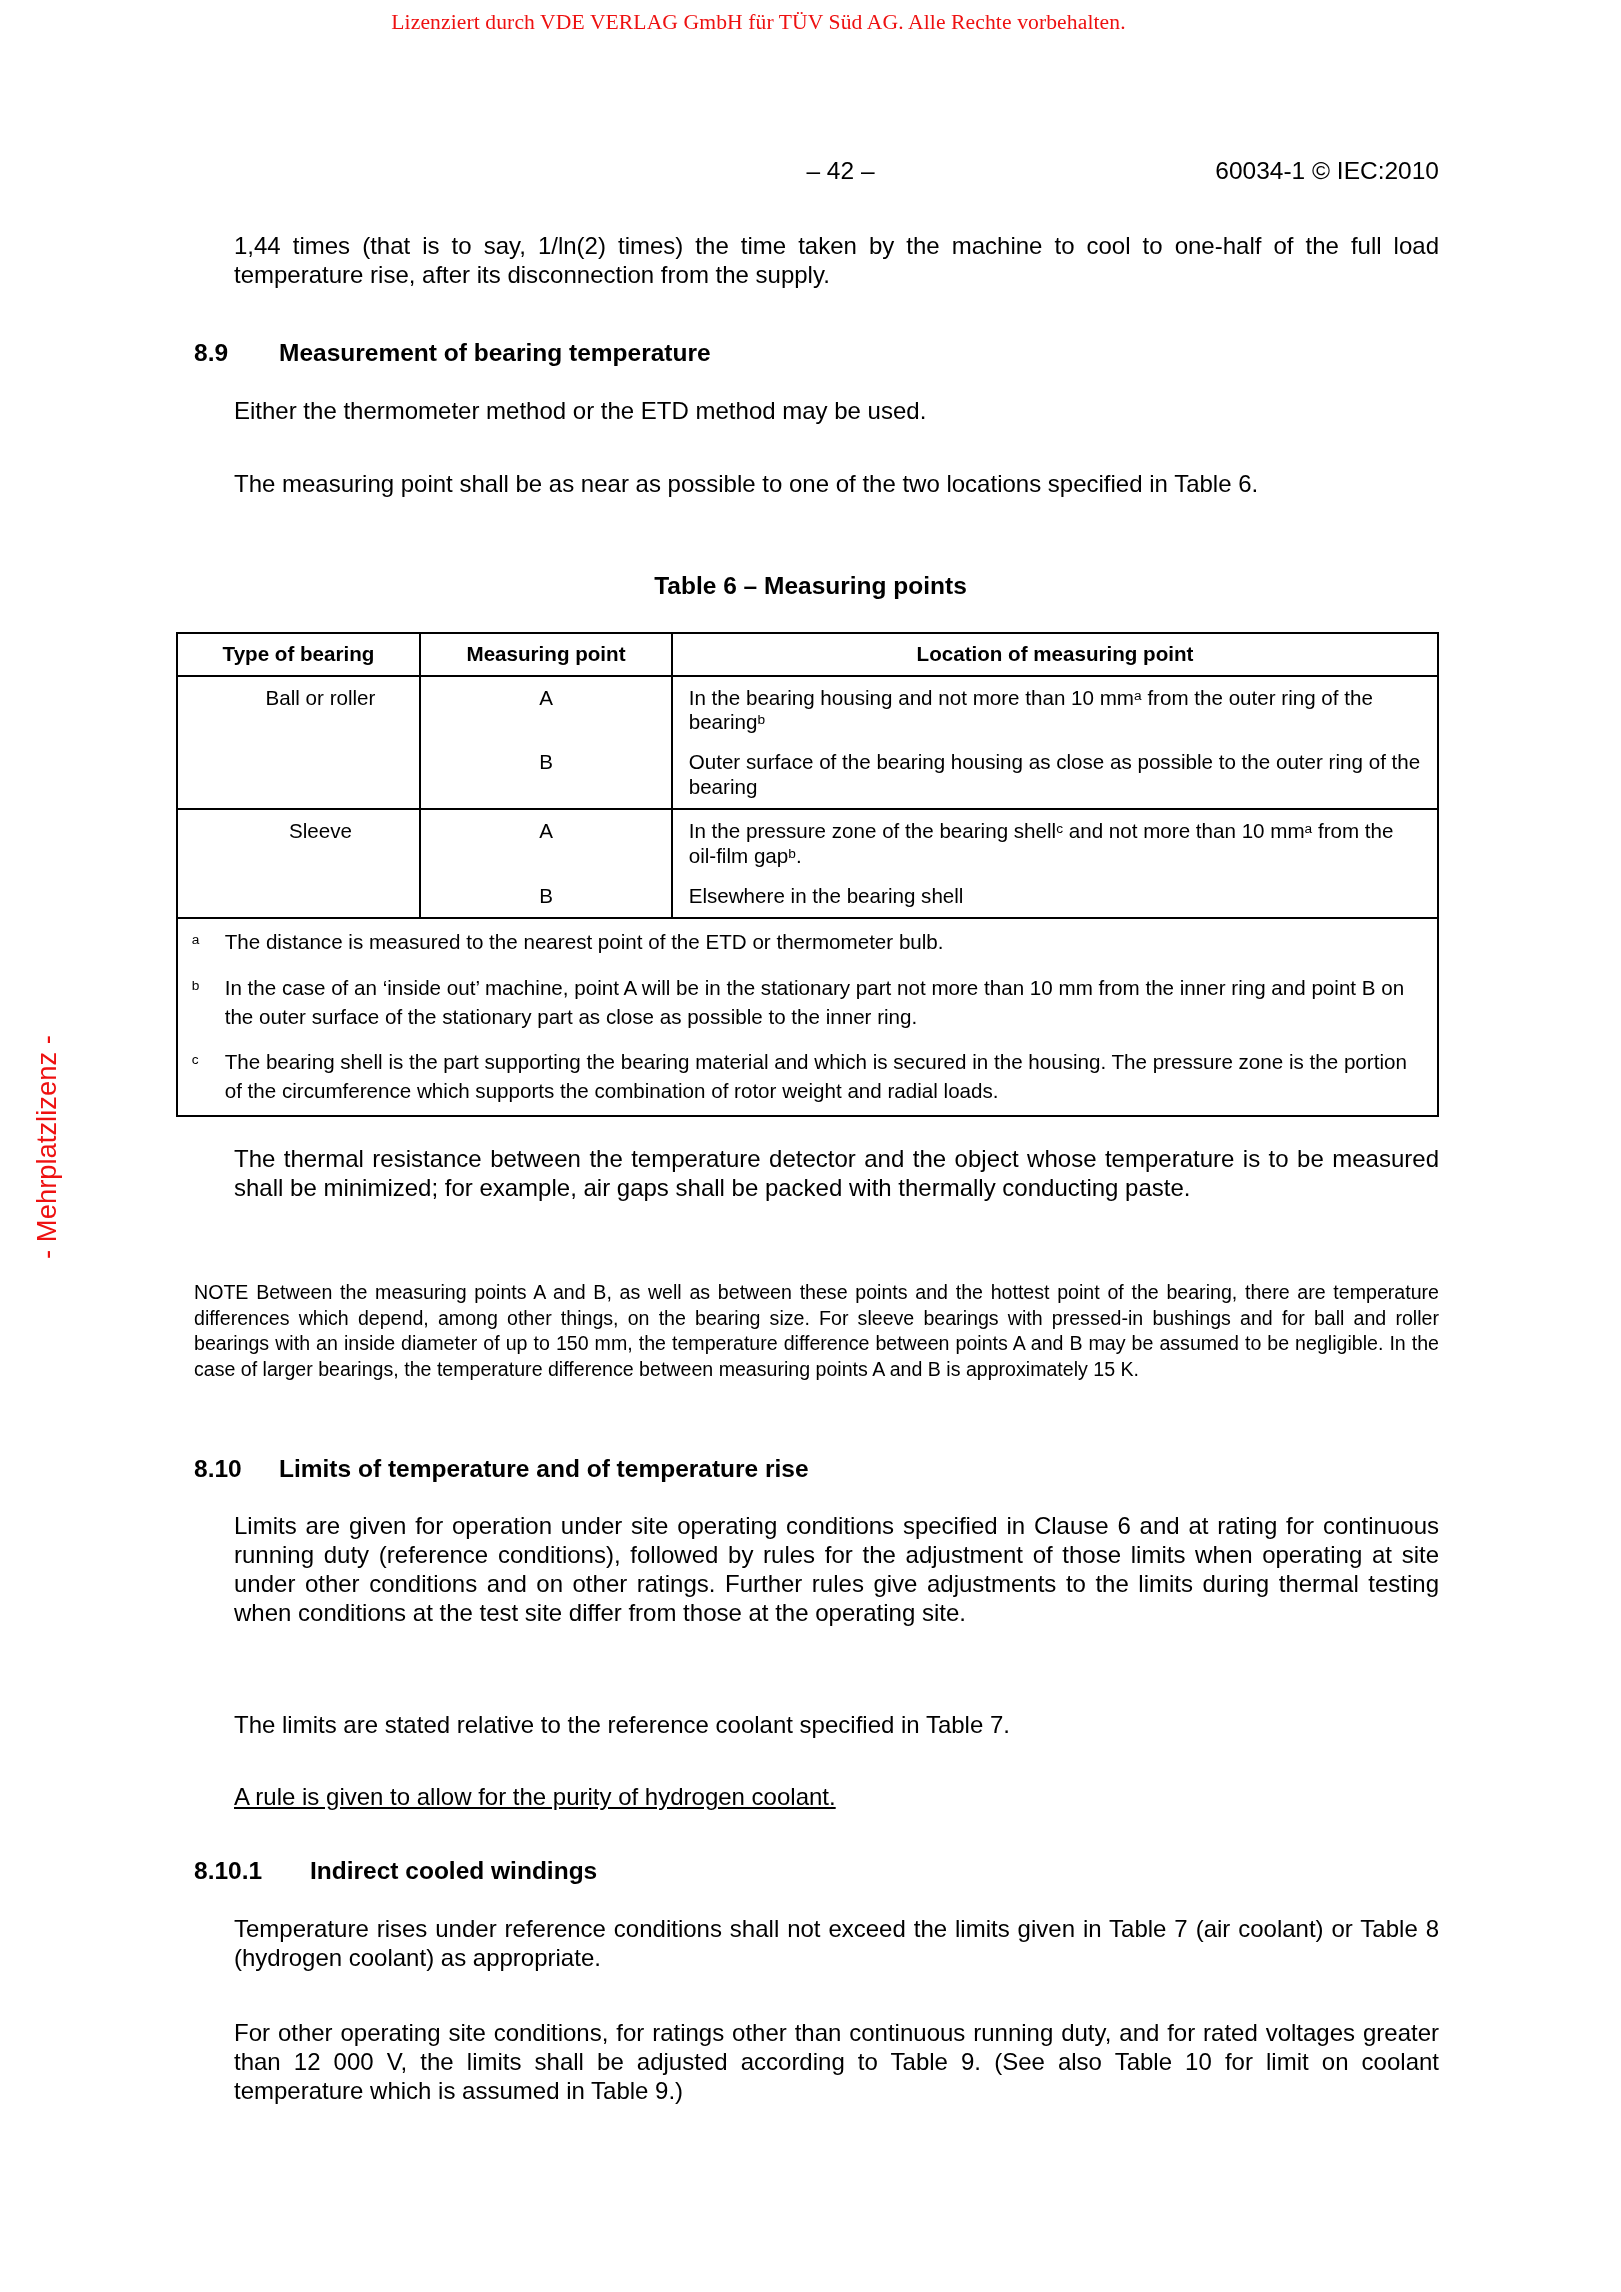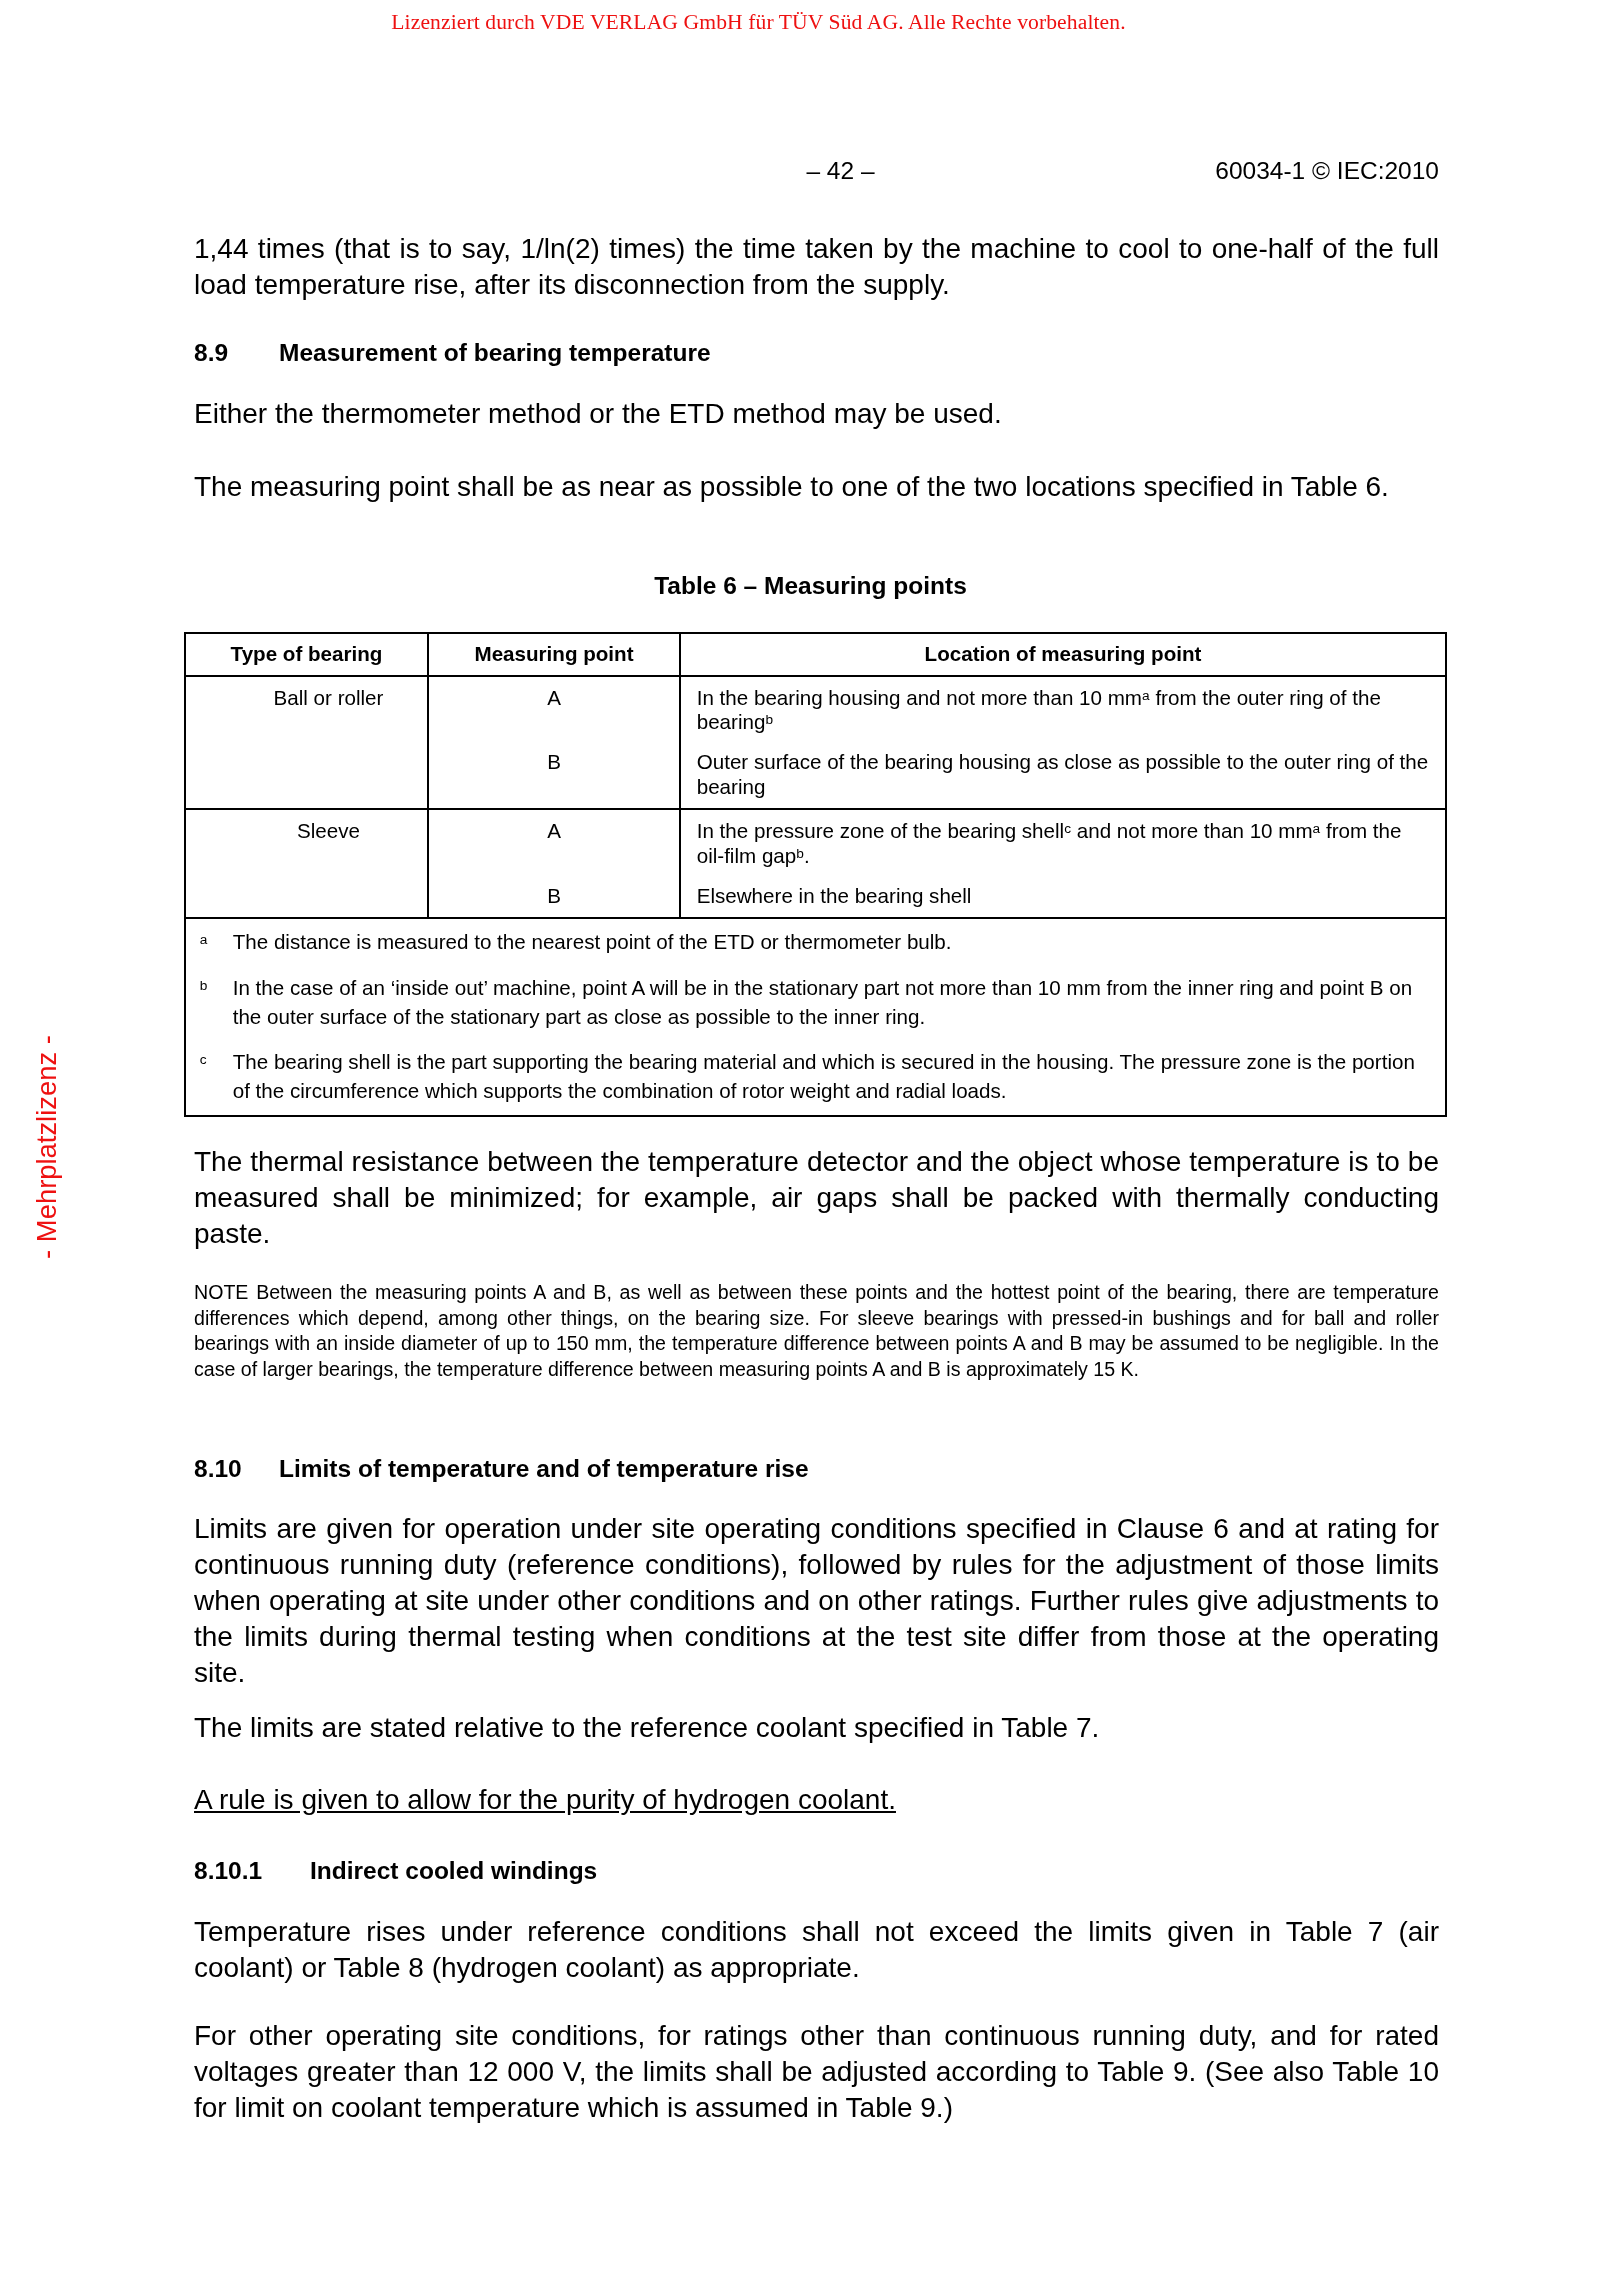--- a/index.html
+++ b/index.html
@@ -15,29 +15,29 @@
       transform: translate(-50%, -50%) rotate(-90deg);
       white-space: nowrap; color: #ee1111; font-size: 27.4px;
     }
 
     .page-header { position: absolute; top: 157px; left: 194px; width: 1245px; height: 31px; font-size: 24.5px; }
     .page-number { position: absolute; left: 0; width: 1245px; text-align: center; top: 0; }
     .page-number span { display: inline-block; margin-left: 48px; }
     .doc-ref { position: absolute; right: 0; top: 0; }
 
     .content { position: absolute; left: 194px; width: 1245px; }
-    p.body { font-size: 28px; line-height: 36px; text-align: justify; }
+    p.body { font-size: 24px; line-height: 29px; text-align: justify; margin-left: 40px; }
     h2.sec { font-size: 24.5px; font-weight: bold; line-height: 31px; }
     h2.sec .num { display: inline-block; width: 85px; }
     h2.sec .num.w3 { display: inline-block; width: 116px; }
 
     .table-title { position: absolute; left: 0; width: 1621px; text-align: center; font-size: 24.5px; font-weight: bold; }
 
     table.t6 {
-      position: absolute; left: 184px; top: 632px; width: 1263px;
+      position: absolute; left: 176px; top: 632px; width: 1263px;
       border-collapse: collapse; font-size: 20.6px; line-height: 24.5px;
     }
     table.t6 td, table.t6 th { border-left: 2px solid #000; border-right: 2px solid #000; vertical-align: top; }
     table.t6 th { font-weight: bold; text-align: center; height: 43px; vertical-align: middle; border: 2px solid #000; }
     table.t6 td.c1 { width: 243px; text-align: center; padding-left: 44px; }
     table.t6 td.c2 { width: 252px; text-align: center; }
     table.t6 td.c3 { text-align: left; padding-left: 15.7px; padding-right: 11.8px; }
     table.t6 tr.group-end td { border-bottom: 2px solid #000; }
     table.t6 tr.sub-a td { padding-top: 8.8px; padding-bottom: 15.7px; }
     table.t6 tr.sub-b td { padding-top: 0px; padding-bottom: 8.8px; }

